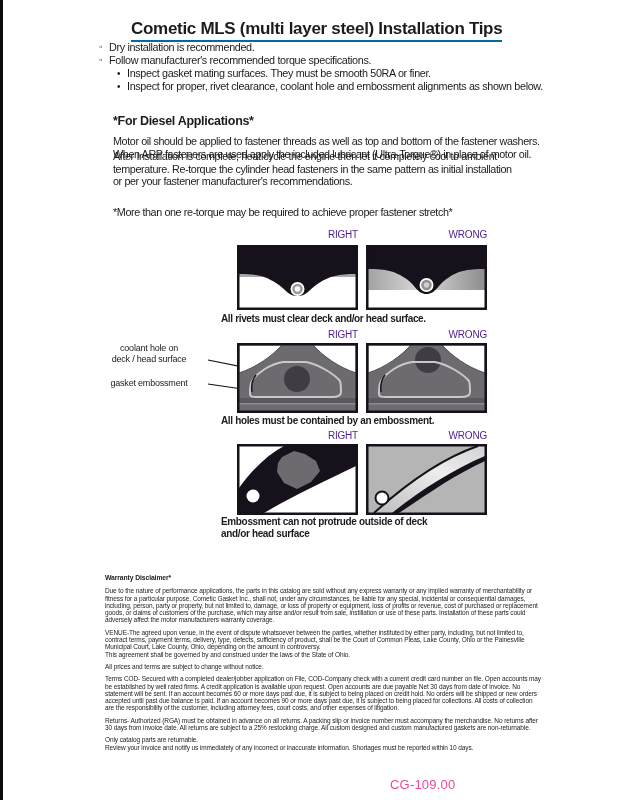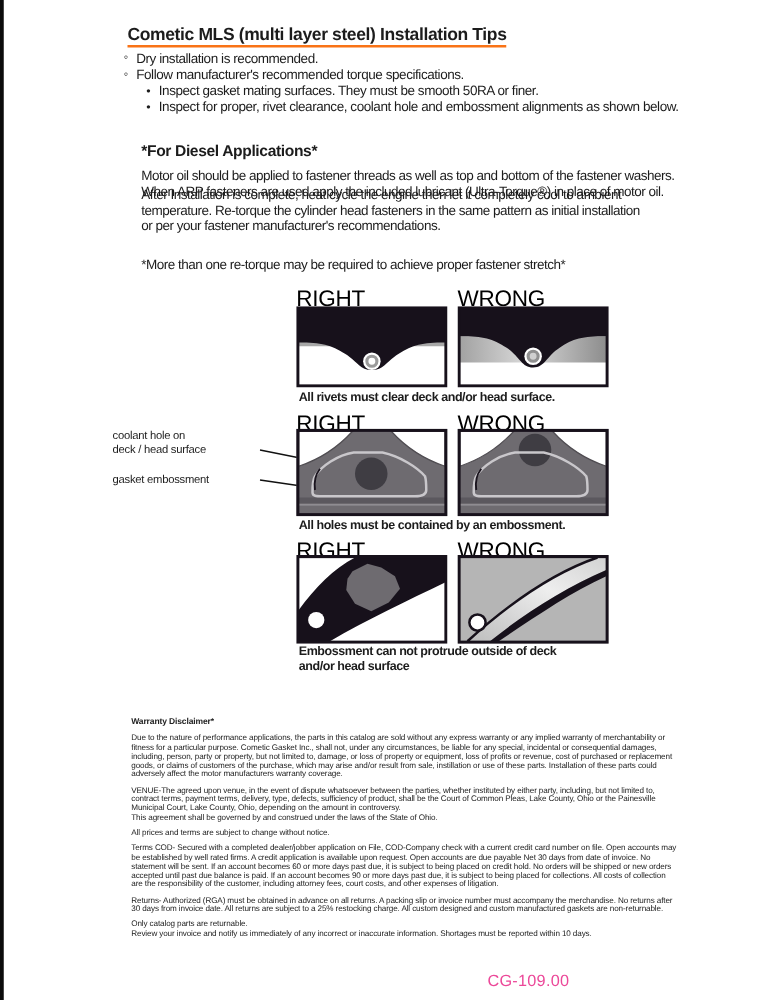--- a/index.html
+++ b/index.html
@@ -3,42 +3,42 @@
 <meta charset="utf-8">
 <style>
   html,body { margin:0; padding:0; background:#fff; }
   .page {
     position:relative; width:618px; height:800px; background:#ffffff;
     font-family:"Liberation Sans", sans-serif; color:#1c1c1c; overflow:hidden;
   }
   .scan-edge { position:absolute; left:0; top:0; width:3px; height:800px; background:#0b0b0b; }
 
   .title {
-    position:absolute; left:102px; top:19px;
-    font-size:14px; font-weight:700; letter-spacing:-0.3px;
-    border-bottom:2px solid #f97316; padding-bottom:1px; white-space:nowrap;
+    position:absolute; left:131px; top:19px;
+    font-size:17px; font-weight:700; letter-spacing:-0.3px;
+    border-bottom:2px solid #0369a1; padding-bottom:1px; white-space:nowrap;
   }
 
   .bullets { position:absolute; left:99px; top:41px; font-size:10.8px; letter-spacing:-0.35px; line-height:13px; white-space:nowrap; }
   .bullet { position:relative; padding-left:10px; }
   .bullet::before { content:"◦"; position:absolute; left:0; top:-1px; font-size:10px; }
   .subbullet { position:relative; padding-left:28px; }
   .subbullet::before { content:"•"; position:absolute; left:18px; top:0; font-size:10px; }
 
   .diesel-heading { position:absolute; left:113px; top:114px; font-size:12.5px; font-weight:700; letter-spacing:-0.3px; }
   .para { position:absolute; left:113px; font-size:10.8px; letter-spacing:-0.4px; line-height:12.5px; white-space:pre-line; }
   .para.p1 { top:135px; }
   .para.p2 { top:150px; }
   .para.note { top:206px; }
 
-  .dlabel { position:absolute; width:121px; text-align:left; font-size:18px; letter-spacing:-0.2px; color:#000000; }
-  .caption { position:absolute; left:239px; font-size:10px; font-weight:700; letter-spacing:-0.35px; line-height:11.5px; white-space:pre-line; }
+  .dlabel { position:absolute; width:121px; text-align:right; font-size:10px; letter-spacing:-0.2px; color:#4c1d95; }
+  .caption { position:absolute; left:221px; font-size:10px; font-weight:700; letter-spacing:-0.35px; line-height:11.5px; white-space:pre-line; }
   .dbox { position:absolute; display:block; }
 
-  .anno { position:absolute; left:90px; width:118px; text-align:left; font-size:9px; letter-spacing:-0.2px; line-height:10.5px; white-space:pre-line; }
+  .anno { position:absolute; left:90px; width:118px; text-align:center; font-size:9px; letter-spacing:-0.2px; line-height:10.5px; white-space:pre-line; }
   .anno.a1 { top:343px; }
   .anno.a2 { top:378px; }
   .leaders { position:absolute; left:205px; top:352px; }
 
   .disclaimer { position:absolute; left:105px; top:574px; width:448px; font-size:6.5px; letter-spacing:-0.1px; line-height:7.3px; color:#232323; }
   .d-head { font-weight:700; font-size:6.8px; margin-bottom:6px; }
   .d-para { white-space:pre-line; margin-bottom:5px; }
 
   .pagenum { position:absolute; left:390px; top:777px; font-size:13px; letter-spacing:0.2px; color:#ec4899; }
 </style>

